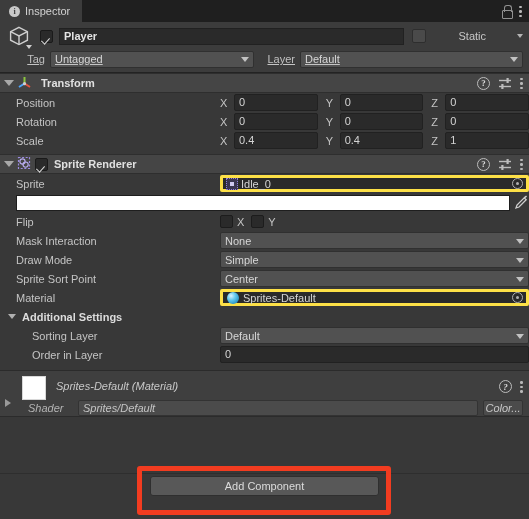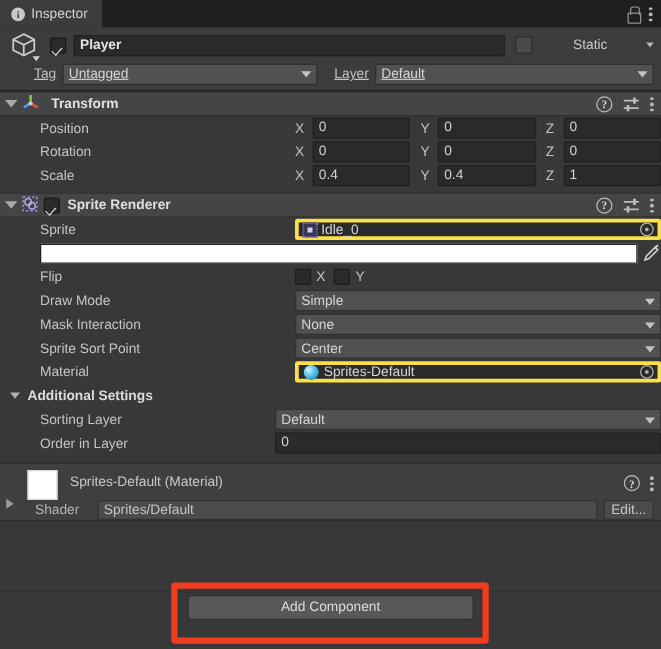--- a/index.html
+++ b/index.html
@@ -141,21 +141,21 @@
     border: 1.3px solid #bcbcbc; color: #d8d8d8;
     font-size: 9px; font-weight: bold;
     display: flex; align-items: center; justify-content: center;
     font-family: "Liberation Serif", serif;
   }
   .i-preset { width: 14px; height: 13px; }
 
   
   .body { background: #383838; }
   .row {
-    height: 19px; display: flex; align-items: center; padding-left: 32px;
+    height: 19px; display: flex; align-items: center; padding-left: 16px;
   }
   .row.indent2 { padding-left: 32px; }
   .prop-label { width: 204px; color: #c4c4c4; font-size: 11px; flex: 0 0 auto; }
   .prop-label.narrow { width: 188px; }
   .axis-group { display: flex; align-items: center; flex: 1; gap: 0; }
   .axis-lbl { width: 14px; color: #c4c4c4; font-size: 11px; text-align: left; }
   .num-field {
     height: 17px; background: #2a2a2a; border: 1px solid #212121;
     border-radius: 2px; color: #d4d4d4; font-size: 11px;
     padding: 0 4px; line-height: 15px; flex: 1; margin-right: 8px;
@@ -209,21 +209,21 @@
     width: 0; height: 0; flex: 0 0 8px; margin-right: 6px;
     border-left: 4px solid transparent; border-right: 4px solid transparent;
     border-top: 5px solid #b0b0b0;
   }
   .subhdr-lbl { font-weight: bold; color: #dcdcdc; font-size: 11px; }
 
   
   .mat-block {
     background: #3f3f3f; border-top: 1px solid #2b2b2b;
     border-bottom: 1px solid #2b2b2b;
-    height: 47px; position: relative; padding: 5px 6px 0 6px;
+    height: 47px; position: relative; padding: 5px 6px 0 6px; font-style: italic;
   }
   .mat-row1 { display: flex; align-items: flex-start; height: 22px; }
   .mat-foldout {
     position: absolute; left: 5px; bottom: 9px;
     width: 0; height: 0;
     border-top: 4.5px solid transparent; border-bottom: 4.5px solid transparent;
     border-left: 6px solid #9a9a9a;
   }
   .mat-swatch {
     width: 24px; height: 24px; background: #ffffff;
@@ -433,31 +433,31 @@
       <span class="prop-label">Flip</span>
       <span class="flip-group">
         <span class="flip-chk"></span>
         <span class="flip-lbl">X</span>
         <span class="flip-chk"></span>
         <span class="flip-lbl">Y</span>
       </span>
     </div>
 
     <div class="row">
+      <span class="prop-label">Mask Interaction</span>
+      <span class="dropdown" style="flex:1">
+        <span>None</span>
+        <span class="dd-caret"></span>
+      </span>
+    </div>
+
+    <div class="row">
       <span class="prop-label">Draw Mode</span>
       <span class="dropdown" style="flex:1">
         <span>Simple</span>
-        <span class="dd-caret"></span>
-      </span>
-    </div>
-
-    <div class="row">
-      <span class="prop-label">Mask Interaction</span>
-      <span class="dropdown" style="flex:1">
-        <span>None</span>
         <span class="dd-caret"></span>
       </span>
     </div>
 
     <div class="row">
       <span class="prop-label">Sprite Sort Point</span>
       <span class="dropdown" style="flex:1">
         <span>Center</span>
         <span class="dd-caret"></span>
       </span>
@@ -506,21 +506,21 @@
             <span></span>
           </span>
       </span>
     </div>
     <div class="mat-row2">
       <span class="shader-lbl">Shader</span>
       <span class="shader-dd">
         <span>Sprites/Default</span>
         <span class="dd-caret"></span>
       </span>
-      <span class="edit-btn">Edit...</span>
+      <span class="edit-btn">Color...</span>
     </div>
   </div>
 
   <div class="footer">
     <div class="bottom-sep"></div>
   </div>
 
   <div class="add-btn">Add Component</div>
   <div class="highlight" style="border-color: rgb(242, 60, 32);"></div>
 

